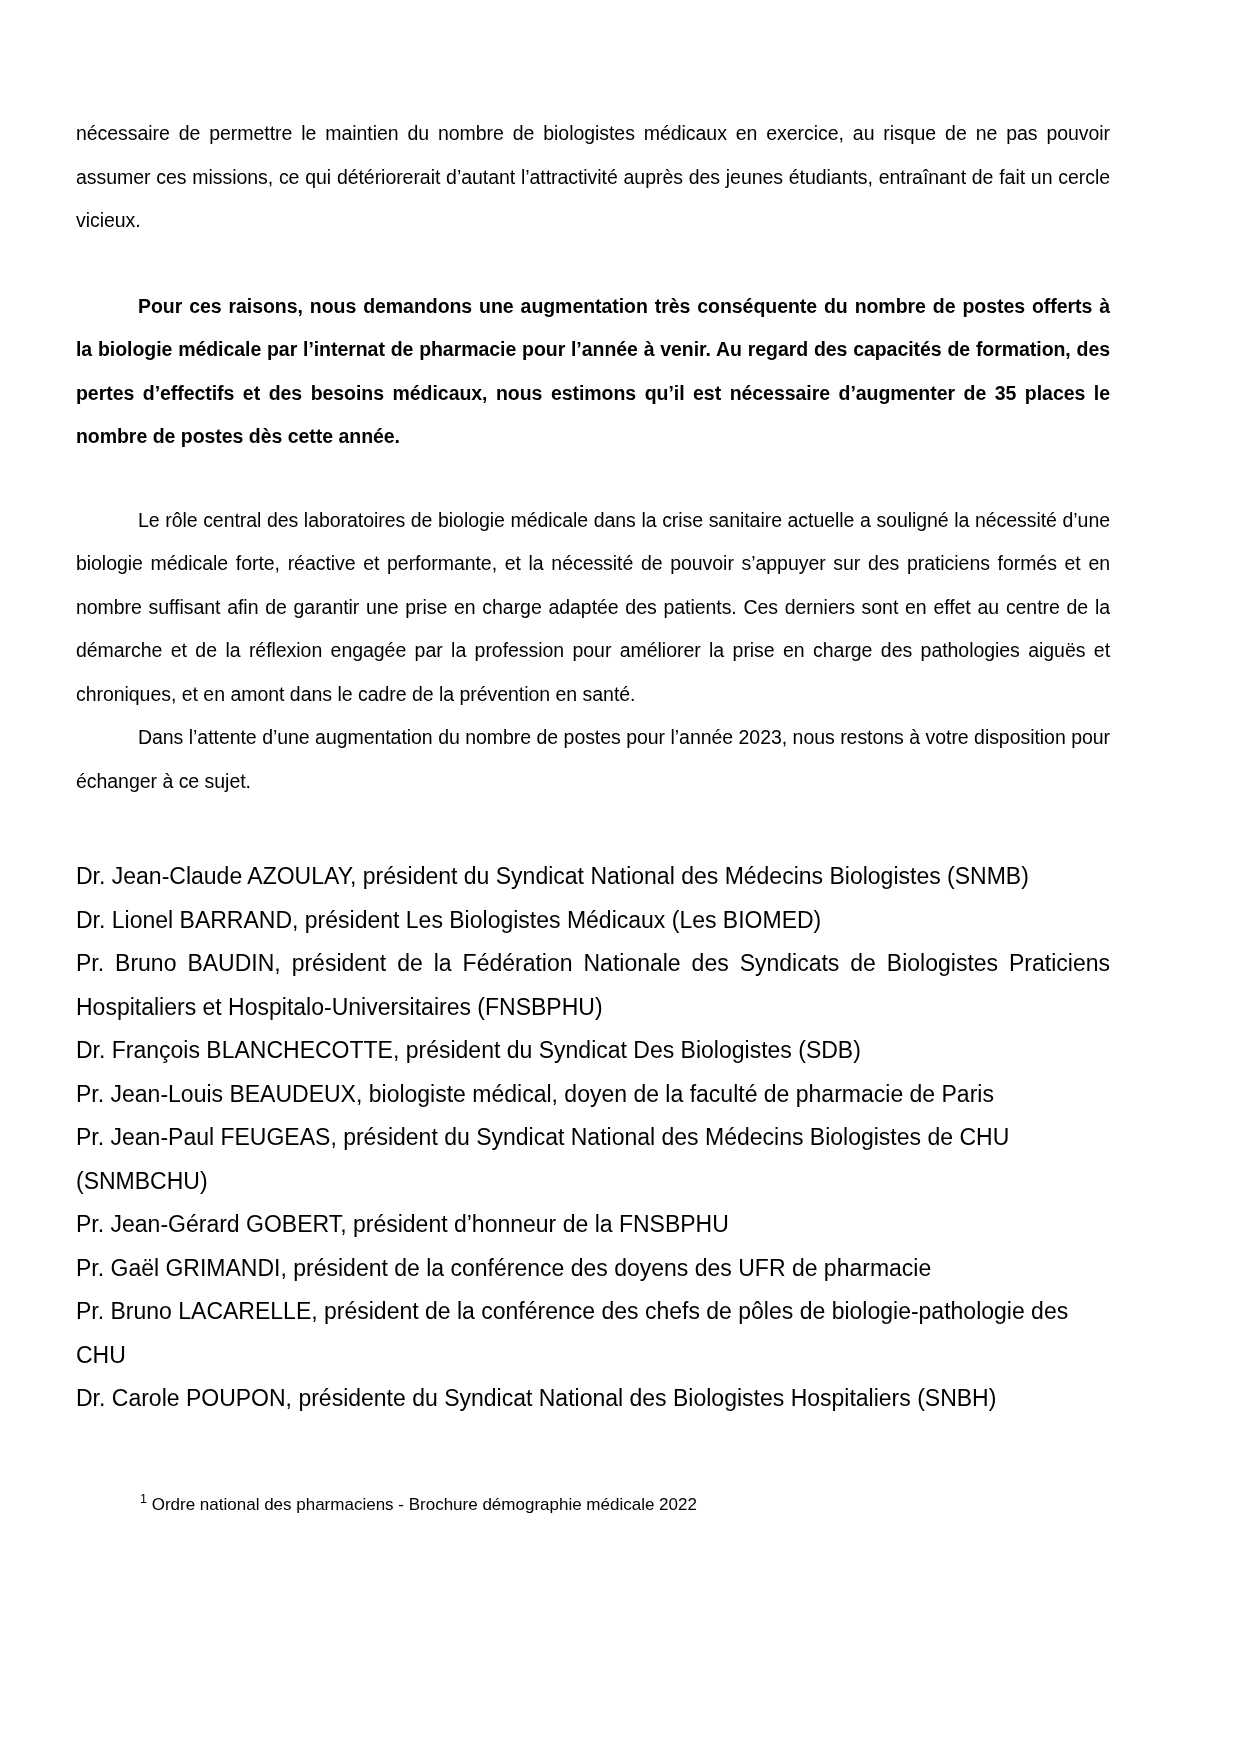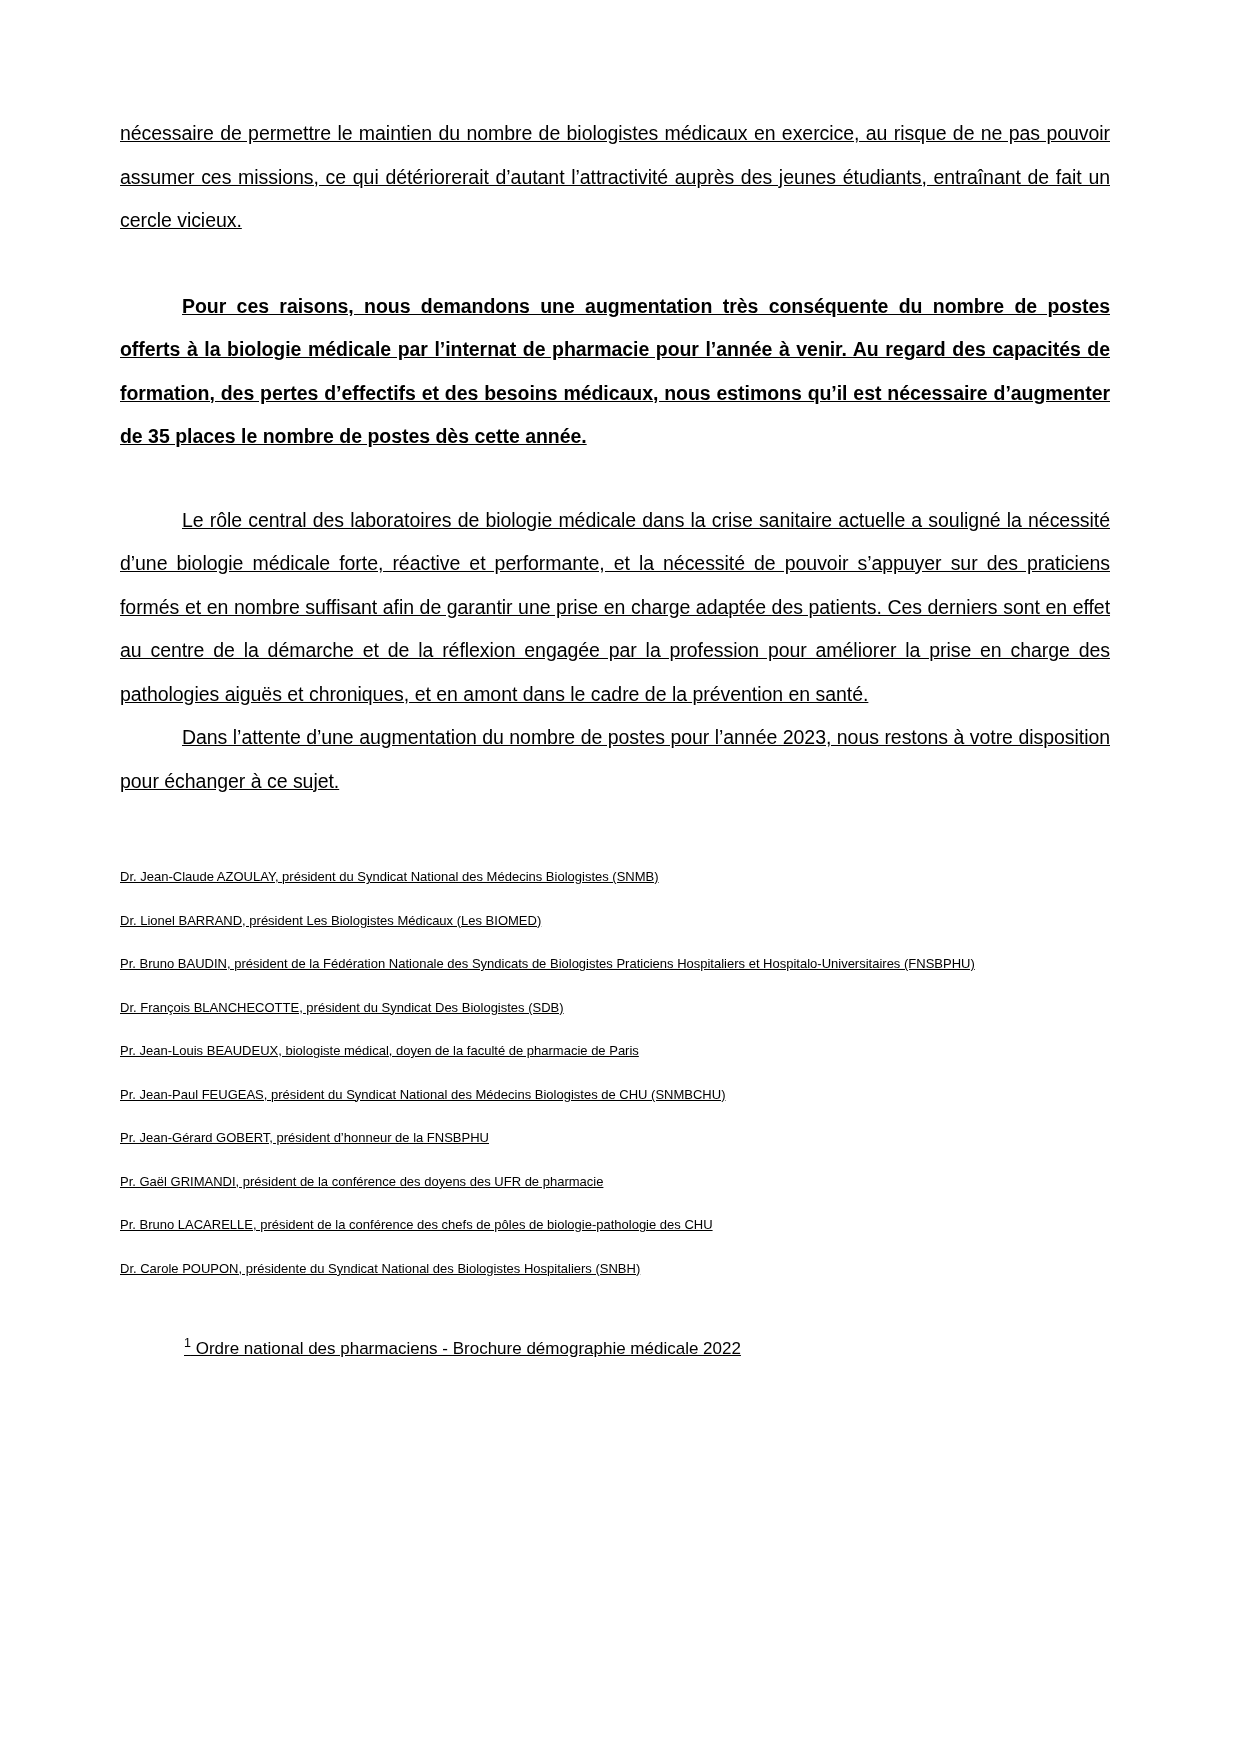--- a/index.html
+++ b/index.html
@@ -12,23 +12,22 @@
     font-family: "Liberation Sans", sans-serif;
     color: #000000;
   }
   .page {
     position: relative;
     width: 1240px;
     height: 1755px;
     margin: 0 auto;
     background: #ffffff;
     box-sizing: border-box;
-    padding: 112px 130px 60px 120px;
+    padding: 112px 130px 60px 76px;
     overflow: hidden;
-    text-decoration: underline;
   }
   .body-text {
     font-size: 19.5px;
     line-height: 43.5px;
     text-align: justify;
     text-justify: inter-word;
     letter-spacing: -0.05px;
     word-spacing: 0.1px;
   }
   p {
@@ -38,35 +37,35 @@
     text-indent: 62px;
   }
   .bold-para {
     font-weight: bold;
     text-indent: 62px;
   }
   .gap-large { height: 42px; }
   .gap-med { height: 40px; }
   .gap-sig { height: 52px; }
   .sig-block {
-    font-size: 13px;
+    font-size: 23px;
     line-height: 43.5px;
     text-align: justify;
     text-justify: inter-word;
   }
   .sig-line {
     margin: 0;
     text-align: justify;
   }
   
   .sig-line.one-line {
     text-align: left;
   }
   .footnote {
-    margin-top: 39px;
+    margin-top: 64px;
     font-size: 17px;
     line-height: 28px;
     text-align: left;
     padding-left: 64px;
   }
   .footnote sup {
     font-size: 12.5px;
     vertical-align: super;
   }
 </style>

